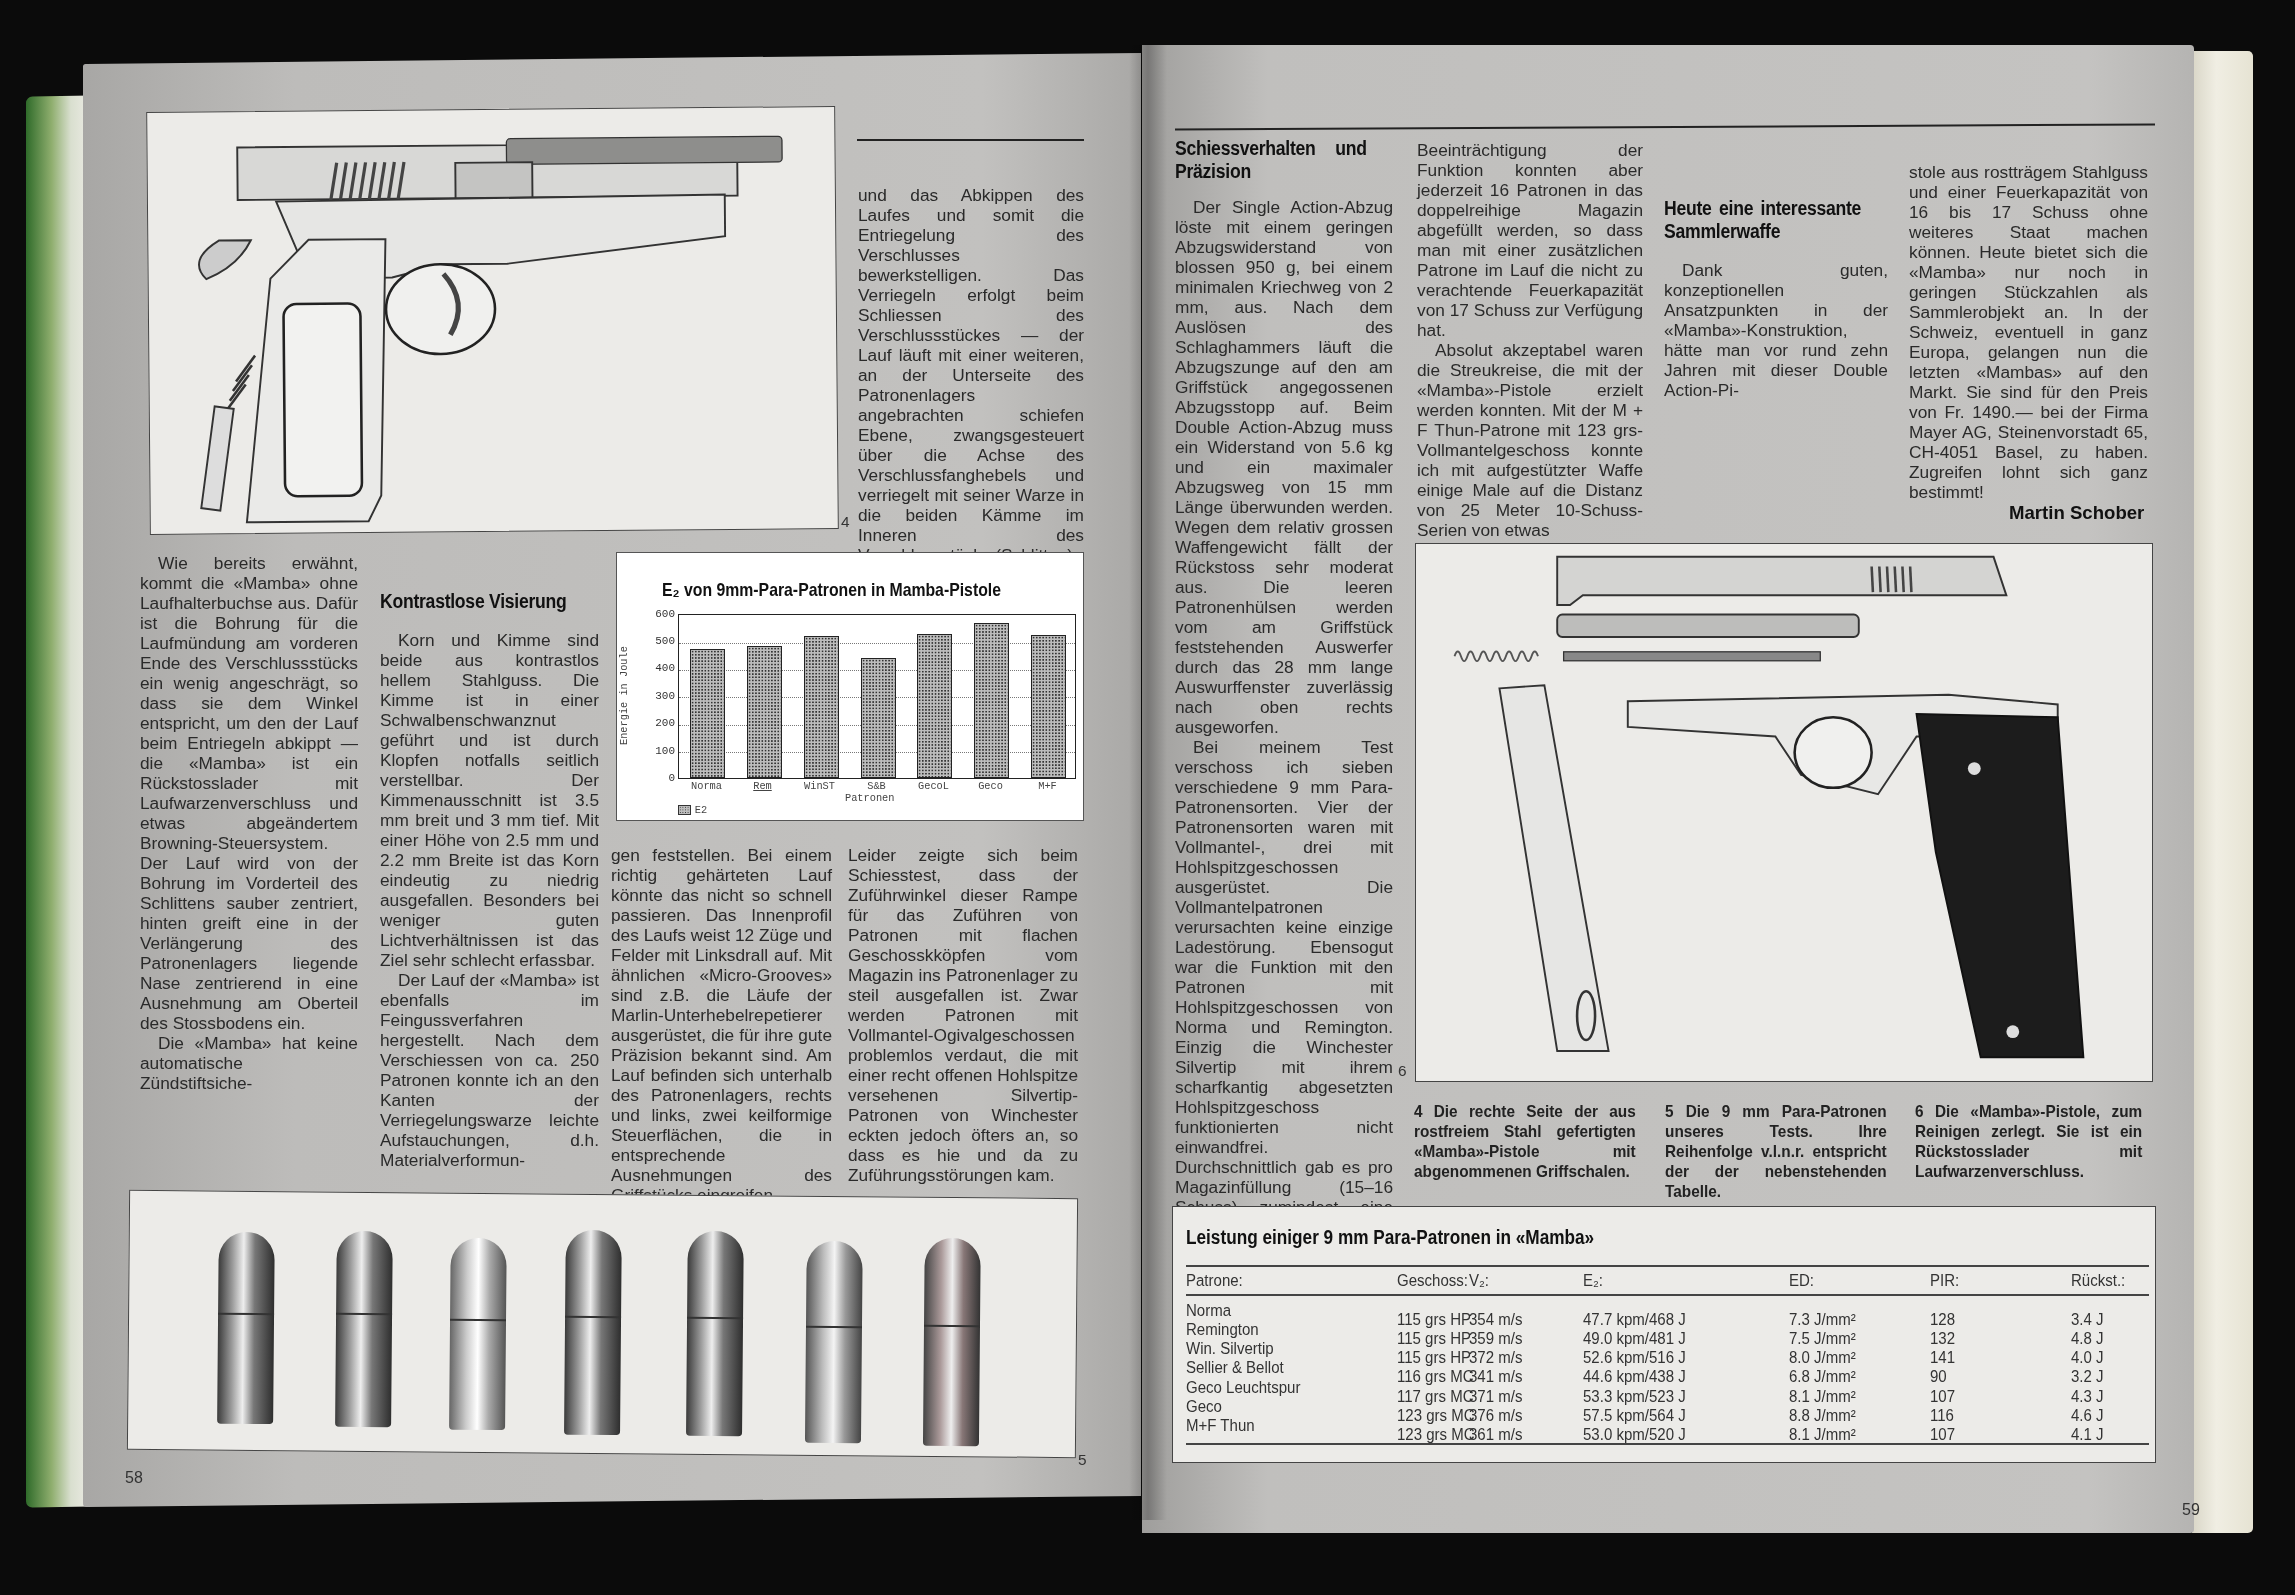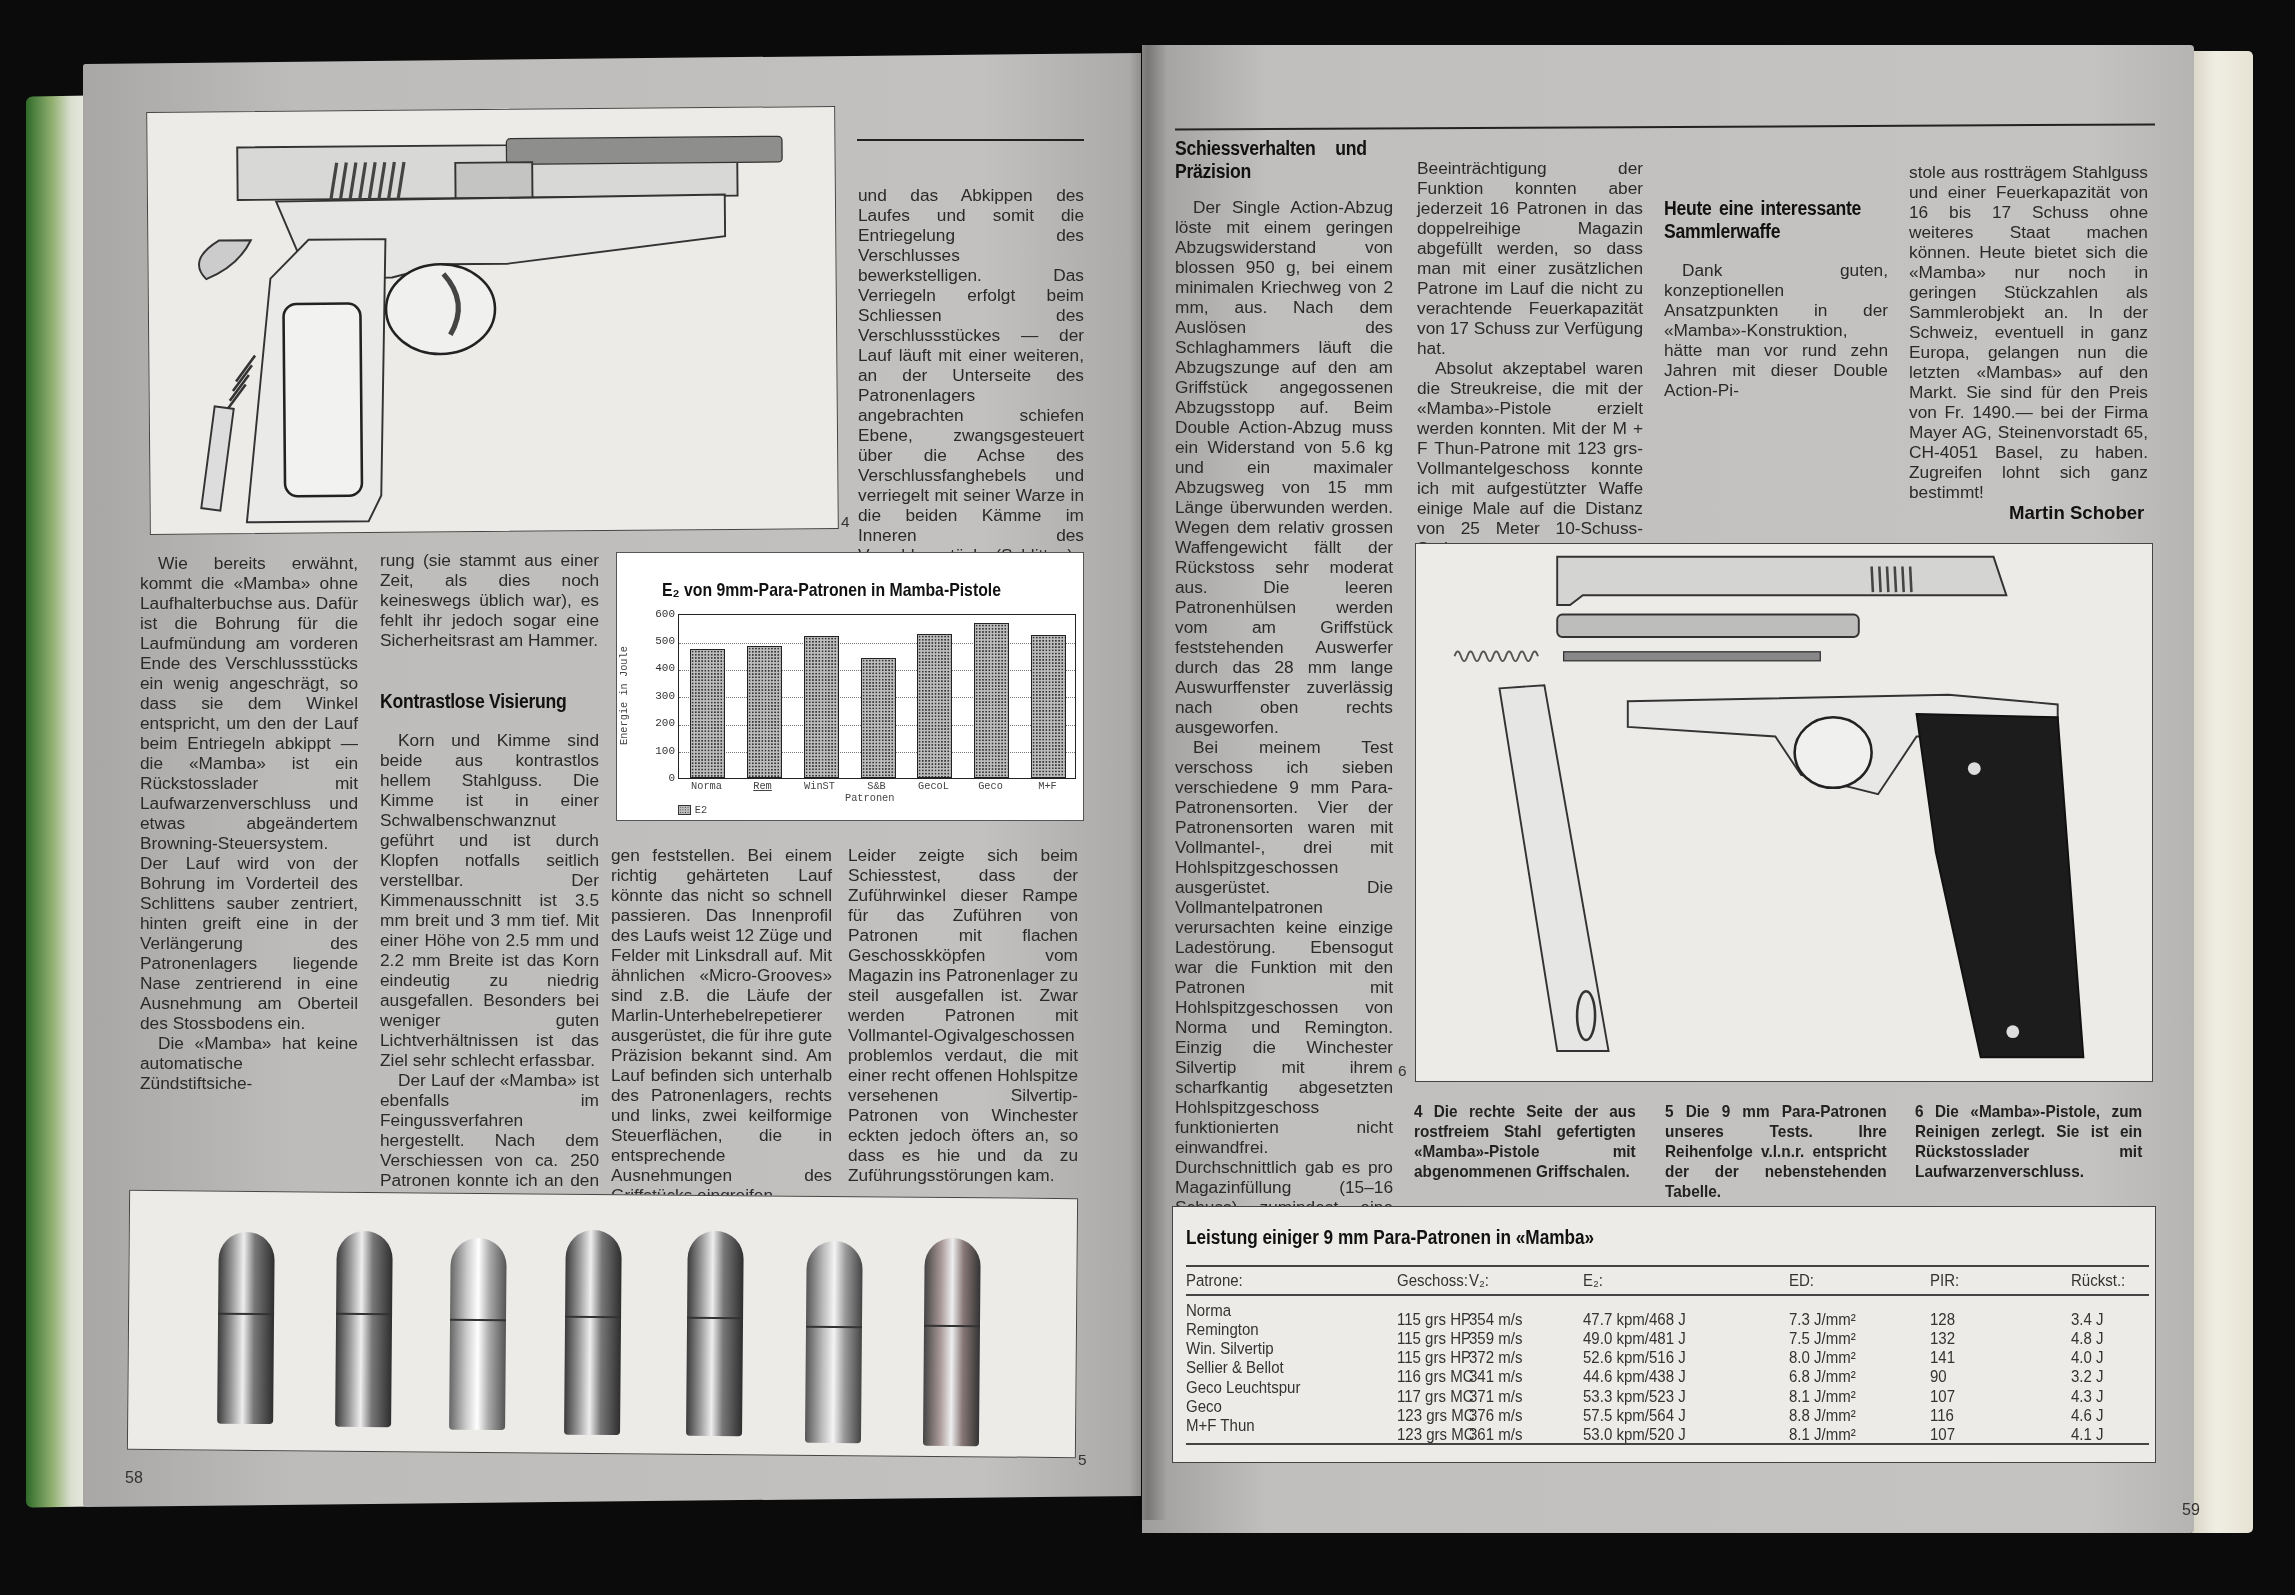--- a/index.html
+++ b/index.html
@@ -123,21 +123,20 @@
   <p class="first">und das Abkippen des Laufes und somit die Entriegelung des Verschlusses bewerkstelligen. Das Verriegeln erfolgt beim Schliessen des Verschlussstückes — der Lauf läuft mit einer weiteren, an der Unterseite des Patronenlagers angebrachten schiefen Ebene, zwangsgesteuert über die Achse des Verschlussfanghebels und verriegelt mit seiner Warze in die beiden Kämme im Inneren des Verschlussstücks (Schlitten).</p>
   <p>Sauber poliert wie das ganze Äussere des Laufes, ist auch die Zuführrampe.</p>
 </div>
 
 <div class="col" style="left:140px; top:553px; width:218px;">
   <p>Wie bereits erwähnt, kommt die «Mamba» ohne Laufhalterbuchse aus. Dafür ist die Bohrung für die Laufmündung am vorderen Ende des Verschlussstücks ein wenig angeschrägt, so dass sie dem Winkel entspricht, um den der Lauf beim Entriegeln abkippt — die «Mamba» ist ein Rückstosslader mit Laufwarzenverschluss und etwas abgeändertem Browning-Steuersystem. Der Lauf wird von der Bohrung im Vorderteil des Schlittens sauber zentriert, hinten greift eine in der Verlängerung des Patronenlagers liegende Nase zentrierend in eine Ausnehmung am Oberteil des Stossbodens ein.</p>
   <p>Die «Mamba» hat keine automatische Zündstiftsiche-</p>
 </div>
 
 <div class="col" style="left:380px; top:550px; width:219px;">
-  <p class="first">rung (sie stammt aus einer Zeit, als dies noch keineswegs üblich war), es fehlt ihr jedoch sogar eine Sicherheitsrast am Hammer.</p>
   <div class="hdg" style="margin-top:40px;">Kontrastlose Visierung</div>
   <p>Korn und Kimme sind beide aus kontrastlos hellem Stahlguss. Die Kimme ist in einer Schwalbenschwanznut geführt und ist durch Klopfen notfalls seitlich verstellbar. Der Kimmenausschnitt ist 3.5 mm breit und 3 mm tief. Mit einer Höhe von 2.5 mm und 2.2 mm Breite ist das Korn eindeutig zu niedrig ausgefallen. Besonders bei weniger guten Lichtverhältnissen ist das Ziel sehr schlecht erfassbar.</p>
   <p>Der Lauf der «Mamba» ist ebenfalls im Feingussverfahren hergestellt. Nach dem Verschiessen von ca. 250 Patronen konnte ich an den Kanten der Verriegelungswarze leichte Aufstauchungen, d.h. Materialverformun-</p>
 </div>
 
 <div class="chart-box">
   <div class="chart-title">E₂ von 9mm-Para-Patronen in Mamba-Pistole</div>
   <div class="ylabel">Energie in Joule</div>
   <div id="yticks">
       <div class="ytick" style="top: 219px;">0</div>
@@ -199,21 +198,21 @@
 
 <div class="rule" style="left:1175px; top:126px; width:980px; transform: rotate(-0.3deg);"></div>
 
 <div class="col" style="left:1175px; top:128px; width:218px;">
   <div class="hdg" style="margin-top:9px; margin-bottom:14px;">Schiessverhalten und Präzision</div>
   <p>Der Single Action-Abzug löste mit einem geringen Abzugswiderstand von blossen 950 g, bei einem minimalen Kriechweg von 2 mm, aus. Nach dem Auslösen des Schlaghammers läuft die Abzugszunge auf den am Griffstück angegossenen Abzugsstopp auf. Beim Double Action-Abzug muss ein Widerstand von 5.6 kg und ein maximaler Abzugsweg von 15 mm Länge überwunden werden. Wegen dem relativ grossen Waffengewicht fällt der Rückstoss sehr moderat aus. Die leeren Patronenhülsen werden vom am Griffstück feststehenden Auswerfer durch das 28 mm lange Auswurffenster zuverlässig nach oben rechts ausgeworfen.</p>
   <p>Bei meinem Test verschoss ich sieben verschiedene 9 mm Para-Patronensorten. Vier der Patronensorten waren mit Vollmantel-, drei mit Hohlspitzgeschossen ausgerüstet. Die Vollmantelpatronen verursachten keine einzige Ladestörung. Ebensogut war die Funktion mit den Patronen mit Hohlspitzgeschossen von Norma und Remington. Einzig die Winchester Silvertip mit ihrem scharfkantig abgesetzten Hohlspitzgeschoss funktionierten nicht einwandfrei. Durchschnittlich gab es pro Magazinfüllung (15–16 Schuss) zumindest eine Zuführstörung zu verzeichnen.</p>
   <p>Laut den Angaben des Herstellers sollte die Magazinkapazität der «Mamba» 15 Schuss betragen. Ohne</p>
 </div>
 
-<div class="col" style="left:1417px; top:158px; width:226px;">
+<div class="col" style="left:1417px; top:140px; width:226px;">
   <p class="first">Beeinträchtigung der Funktion konnten aber jederzeit 16 Patronen in das doppelreihige Magazin abgefüllt werden, so dass man mit einer zusätzlichen Patrone im Lauf die nicht zu verachtende Feuerkapazität von 17 Schuss zur Verfügung hat.</p>
   <p>Absolut akzeptabel waren die Streukreise, die mit der «Mamba»-Pistole erzielt werden konnten. Mit der M + F Thun-Patrone mit 123 grs-Vollmantelgeschoss konnte ich mit aufgestützter Waffe einige Male auf die Distanz von 25 Meter 10-Schuss-Serien von etwas</p>
 </div>
 
 <div class="col" style="left:1664px; top:156px; width:224px;">
   <div class="hdg" style="margin-top:41px;">Heute eine interessante Sammlerwaffe</div>
   <p>Dank guten, konzeptionellen Ansatzpunkten in der «Mamba»-Konstruktion, hätte man vor rund zehn Jahren mit dieser Double Action-Pi-</p>
 </div>
 
 <div class="col" style="left:1909px; top:162px; width:239px;">

